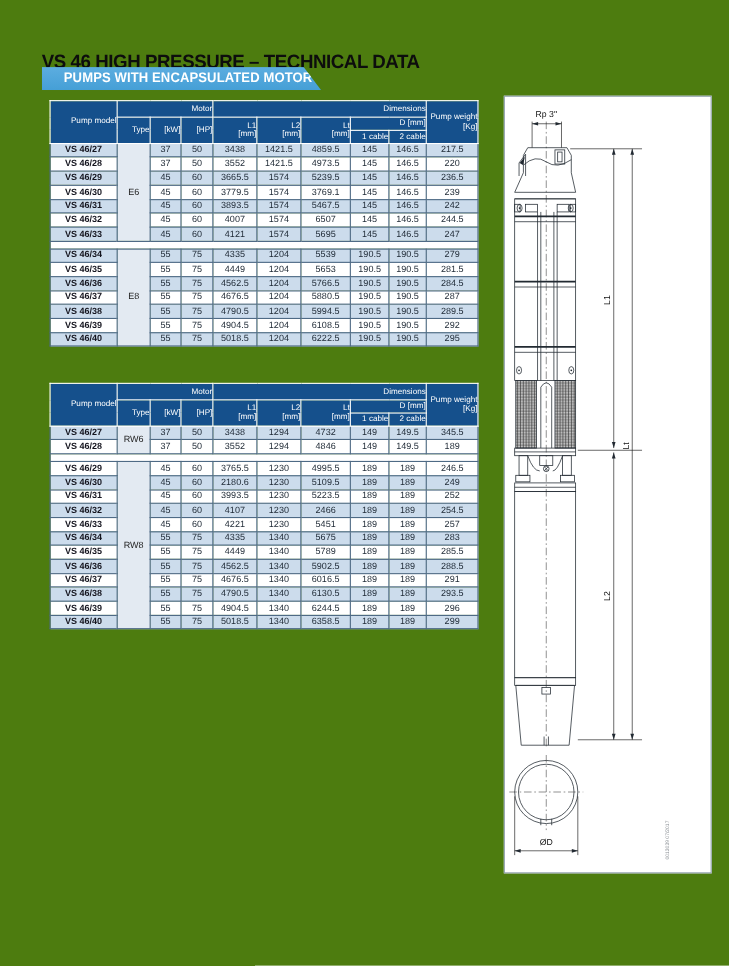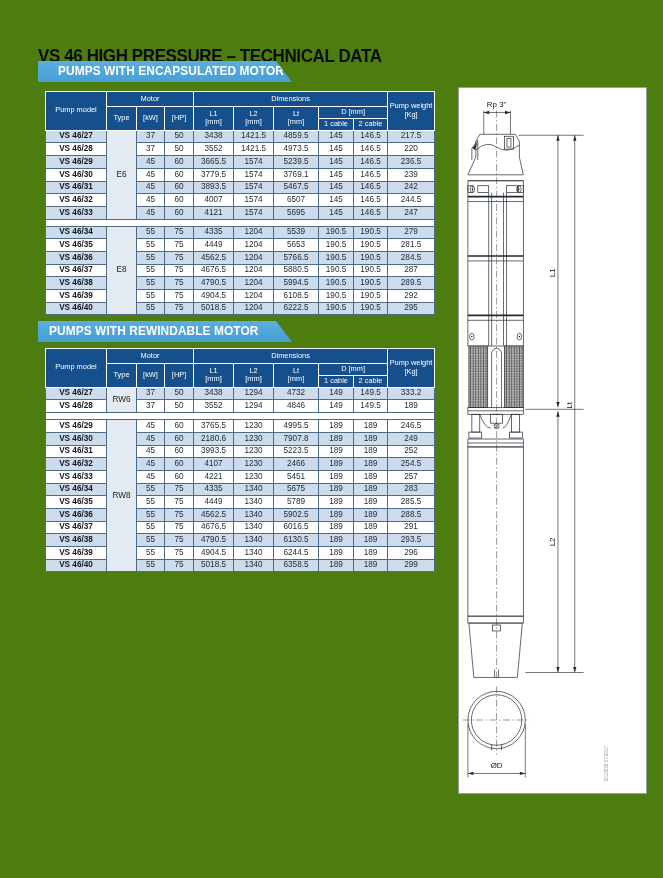--- a/index.html
+++ b/index.html
@@ -12,21 +12,21 @@
           clip-path:polygon(0 0,calc(100% - 16px) 0,100% 100%,0 100%);
           color:#fff;font-weight:bold;font-size:12.5px;line-height:21px;
           padding-left:11px;box-sizing:border-box;white-space:nowrap;}
   .banner span{display:inline-block;transform:scaleX(.95);transform-origin:left;letter-spacing:.1px;}
   #banner-1{top:61px;padding-left:20px;} #banner-2{top:321px;}
 
   table.data{position:absolute;left:45px;border-collapse:collapse;table-layout:fixed;
              width:389px;font-size:8.2px;}
   #table-1{top:91px;} #table-2{top:348px;}
   table.data th{background:#15508c;color:#fff;font-weight:normal;border:1px solid #fff;
-                font-size:7.4px;line-height:1.2;padding:1px 0;text-align:center;}
+                font-size:7.4px;line-height:1.2;padding:1px 0;text-align:right;}
   table.data thead tr:first-child th{height:12px;}
   table.data td{border:1px solid #4e6a85;text-align:center;padding:0 1px;height:11.7px;
                 line-height:1;color:#1c2733;background:#fff;}
   table.data tr.alt td{background:#ccdcec;}
   table.data td.model{font-weight:bold;color:#14141e;}
   table.data td.type{background:#e3eaf2 !important;color:#222;}
   table.data tbody.gap td{height:6px;background:#fff;padding:0;}
   .u{display:block;}
 
   .diagram{position:absolute;left:458px;top:87px;width:189px;height:707px;
@@ -257,23 +257,20 @@
           <td>5018.5</td>
           <td>1204</td>
           <td>6222.5</td>
           <td>190.5</td>
           <td>190.5</td>
           <td>295</td>
         </tr>
       </tbody>
     </table>
 
-  <div class="banner" id="banner-2">
-    <span>PUMPS WITH REWINDABLE MOTOR</span>
-  </div>
 
   <table class="data" id="table-2">
     <colgroup>
       <col style="width:61px">
         <col style="width:30px">
         <col style="width:28px">
         <col style="width:29px">
       <col style="width:40px">
         <col style="width:40px">
         <col style="width:45px">
@@ -318,21 +315,21 @@
         <tr class="alt">
           <td class="model">VS 46/27</td>
           <td class="type" rowspan="2">RW6</td>
           <td>37</td>
           <td>50</td>
           <td>3438</td>
           <td>1294</td>
           <td>4732</td>
           <td>149</td>
           <td>149.5</td>
-          <td>333.2</td>
+          <td>345.5</td>
         </tr>
         <tr>
           <td class="model">VS 46/28</td>
           <td>37</td>
           <td>50</td>
           <td>3552</td>
           <td>1294</td>
           <td>4846</td>
           <td>149</td>
           <td>149.5</td>
@@ -356,21 +353,21 @@
           <td>189</td>
           <td>189</td>
           <td>246.5</td>
         </tr>
         <tr class="alt">
           <td class="model">VS 46/30</td>
           <td>45</td>
           <td>60</td>
           <td>2180.6</td>
           <td>1230</td>
-          <td>7907.8</td>
+          <td>5109.5</td>
           <td>189</td>
           <td>189</td>
           <td>249</td>
         </tr>
         <tr>
           <td class="model">VS 46/31</td>
           <td>45</td>
           <td>60</td>
           <td>3993.5</td>
           <td>1230</td>

